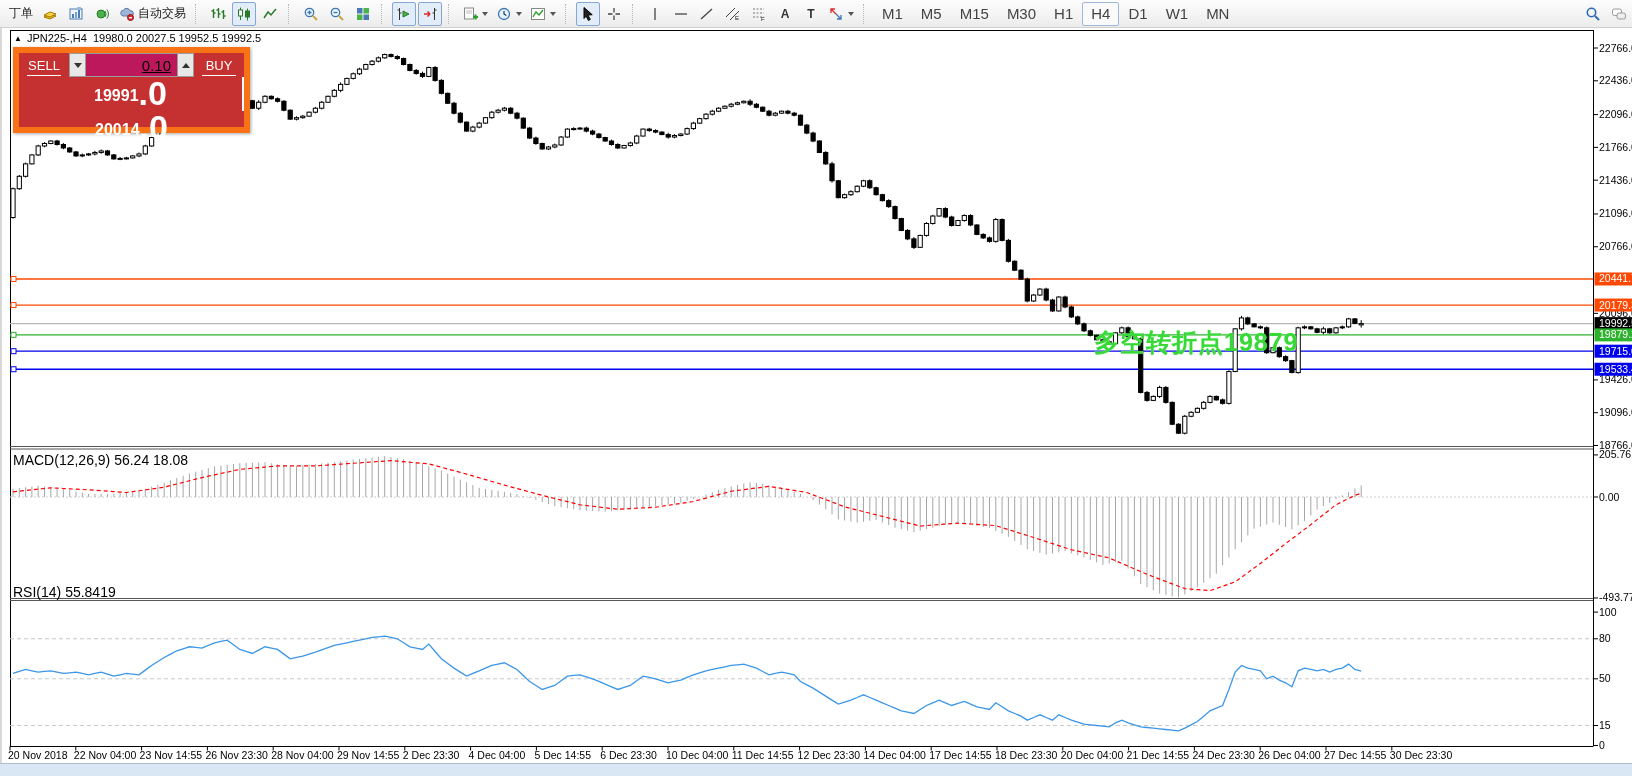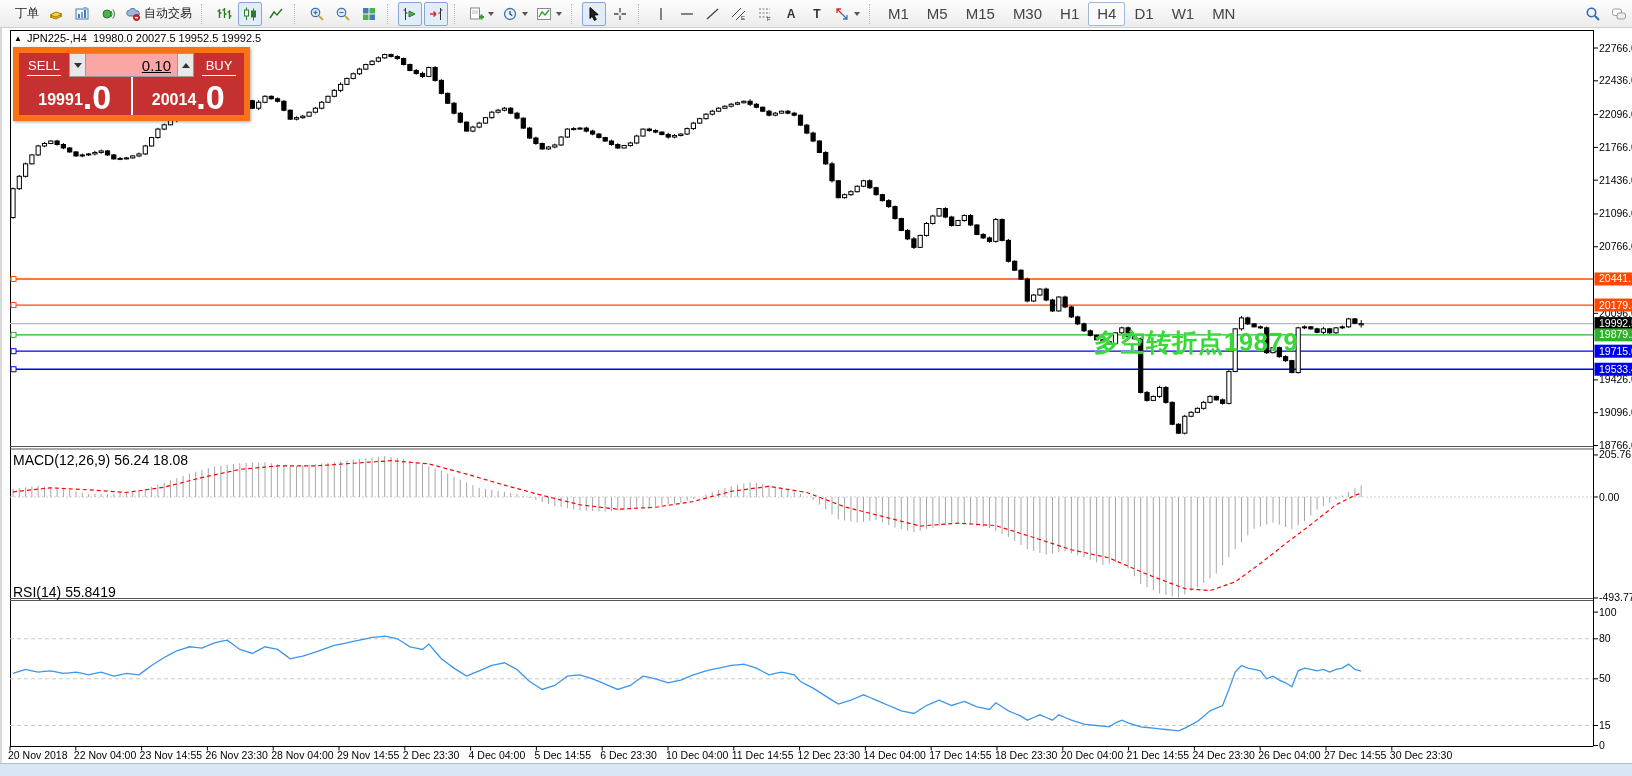--- a/index.html
+++ b/index.html
@@ -1,20 +1,20 @@
 <!DOCTYPE html>
 <html><head>
 <meta charset="utf-8">
 <style>
   html,body{margin:0;padding:0;width:1632px;height:776px;overflow:hidden;background:#fff;
     font-family:"Liberation Sans",sans-serif;}
   #app{width:1632px;height:776px;position:relative;}
   
   .toolbar{height:28px;width:100%;background:linear-gradient(#fdfdfd,#ececec);
-    border-bottom:1px solid #cfcfcf;display:flex;align-items:center;padding:0 8px;
+    border-bottom:1px solid #cfcfcf;display:flex;align-items:center;padding:0 2px;
     box-sizing:border-box;position:relative;white-space:nowrap;}
   .tb-btn{height:24px;min-width:24px;display:inline-flex;align-items:center;justify-content:center;
     border:1px solid transparent;border-radius:2px;margin:0 1px;padding:0 2px;cursor:pointer;
     font-size:12px;color:#333;box-sizing:border-box;background:transparent;}
   .tb-btn.active{background:#e3ecf9;border-color:#86a7d4;}
   .tb-btn .lbl{margin-left:3px;font-size:12px;color:#222;}
   .tb-btn .dd{width:0;height:0;border-left:3px solid transparent;border-right:3px solid transparent;
     border-top:4px solid #555;margin-left:4px;}
   .tb-sep{width:5px;height:20px;border-left:1px dotted #b8b8b8;margin:0 4px 0 5px;}
   .tf-btn{height:22px;padding:0 8px;font-size:15px;color:#444;display:inline-flex;align-items:center;
@@ -33,28 +33,28 @@
   
   .quote-panel{position:absolute;left:11px;top:19px;width:225px;z-index:10;
     background:#c53030;border:6px solid #f97316;box-shadow:1px 1px 3px rgba(0,0,0,.35);}
   .qp-top{display:flex;height:24px;align-items:stretch;}
   .qp-sellbtn,.qp-buybtn{flex:0 0 50px;display:flex;align-items:center;justify-content:center;
     color:#fff;font-size:13px;cursor:pointer;position:relative;}
   .qp-sellbtn:after,.qp-buybtn:after{content:"";position:absolute;left:8px;right:8px;bottom:1px;
     border-bottom:1px solid #fff;}
   .qp-spin{flex:0 0 17px;background:#e8e8e8;border:1px solid #9a9a9a;display:flex;align-items:center;
     justify-content:center;cursor:pointer;box-sizing:border-box;}
-  .qp-vol{flex:1;background:#fca5a5;border:1px solid #9a9a9a;border-left:none;border-right:none;
+  .qp-vol{flex:1;background:#be185d;border:1px solid #9a9a9a;border-left:none;border-right:none;
     font-size:15px;color:#000;text-align:right;padding:0 6px;display:flex;align-items:center;
     justify-content:flex-end;text-decoration:underline;}
   .tri-dn{width:0;height:0;border-left:4px solid transparent;border-right:4px solid transparent;
     border-top:5px solid #333;}
   .tri-up{width:0;height:0;border-left:4px solid transparent;border-right:4px solid transparent;
     border-bottom:5px solid #333;}
-  .qp-prices{display:flex;height:38px;}
+  .qp-prices{display:flex;height:50px;flex-direction:column;}
   .qp-price{flex:1;display:flex;align-items:flex-end;justify-content:center;color:#fff;
     cursor:pointer;padding-bottom:2px;}
   .qp-price.sell{border-right:2px solid #fff;}
   .qp-price .main{font-size:16px;font-weight:bold;line-height:26px;}
   .qp-price .big{font-size:34px;font-weight:bold;line-height:32px;}
   
   .bottom-strip{height:13px;width:100%;background:#d9e7f5;border-top:1px solid #aebdd0;box-sizing:border-box;}
 </style>
 </head>
 <body>

